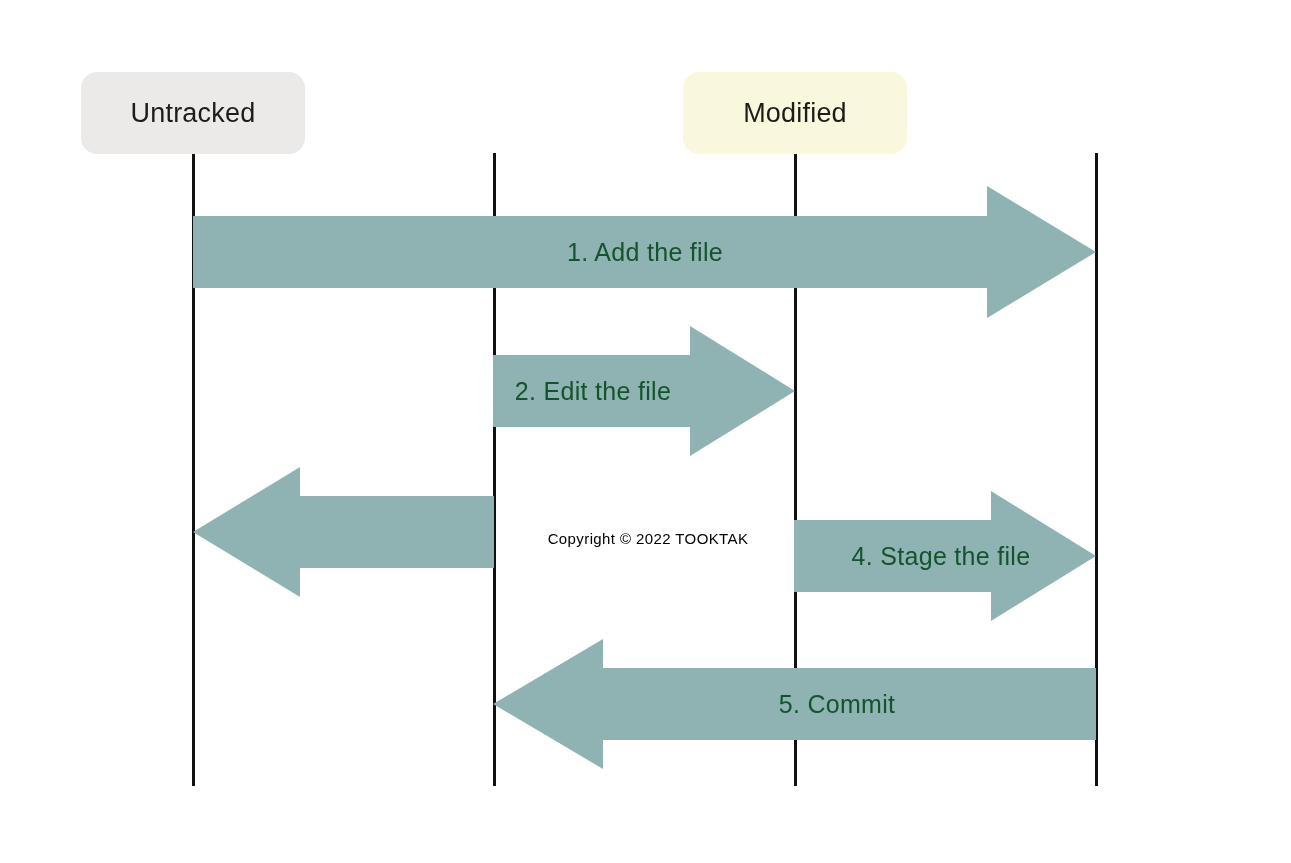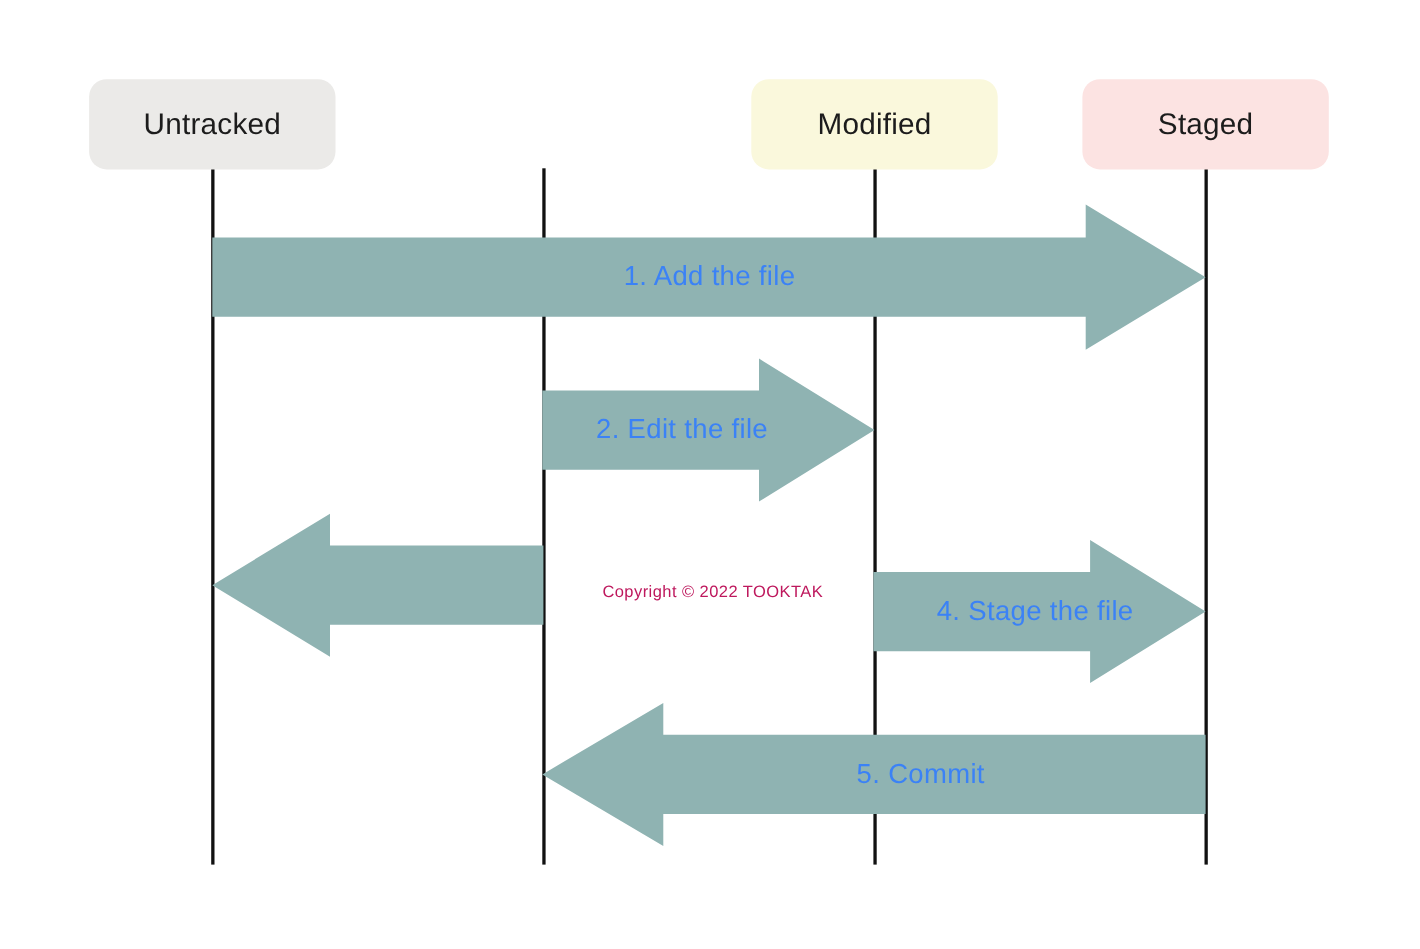--- a/index.html
+++ b/index.html
@@ -47,74 +47,71 @@
   
   .arrow {
     position: absolute;
   }
   .arrow svg {
     display: block;
     overflow: visible;
   }
   .arrow-label {
     position: absolute;
-    color: #3b82f6;
+    color: #14532d;
     font-size: 25px;
     font-weight: 300;
     letter-spacing: 0.3px;
     white-space: nowrap;
     line-height: 1;
     transform: translate(-50%, -50%);
     pointer-events: none;
   }
   
   #copyright {
     position: absolute;
     left: 648px;
     top: 538px;
     transform: translate(-50%, -50%);
     font-size: 15px;
-    color: #be185d;
+    color: #000000;
     letter-spacing: 0.4px;
     white-space: nowrap;
   }
 </style>
 </head>
 <body>
 
 <div id="canvas">
 
   <div class="lifeline" style="left:192px;"></div>
   <div class="lifeline" style="left:493px;"></div>
   <div class="lifeline" style="left:794px;"></div>
   <div class="lifeline" style="left:1095px;"></div>
 
   <div class="state-box" style="left:81px;background:#ebeae8;">
     <span class="state-label">Untracked</span>
   </div>
   <div class="state-box" style="left:683px;background:#faf8dc;">
     <span class="state-label">Modified</span>
   </div>
-  <div class="state-box" style="left:984px;background:#fce3e2;">
-    <span class="state-label">Staged</span>
-  </div>
 
   <div class="arrow" style="left:193px;top:186px;">
     <svg width="903" height="132" viewBox="0 0 903 132" xmlns="http://www.w3.org/2000/svg" aria-hidden="true">
       <polygon points="0,30 794,30 794,0 903,66 794,132 794,102 0,102" fill="#8fb3b2"></polygon>
     </svg>
   </div>
   <div class="arrow-label" style="left:645px;top:252px;">1. Add the file</div>
 
   <div class="arrow" style="left:493px;top:326px;">
     <svg width="302" height="130" viewBox="0 0 302 130" xmlns="http://www.w3.org/2000/svg" aria-hidden="true">
       <polygon points="0,29 197,29 197,0 302,65 197,130 197,101 0,101" fill="#8fb3b2"></polygon>
     </svg>
   </div>
-  <div class="arrow-label" style="left:620px;top:391px;">2. Edit the file</div>
+  <div class="arrow-label" style="left:593px;top:391px;">2. Edit the file</div>
 
   <div class="arrow" style="left:193px;top:467px;">
     <svg width="301" height="130" viewBox="0 0 301 130" xmlns="http://www.w3.org/2000/svg" aria-hidden="true">
       <polygon points="0,65 107,0 107,29 301,29 301,101 107,101 107,130" fill="#8fb3b2"></polygon>
     </svg>
   </div>
 
   <div class="arrow" style="left:794px;top:491px;">
     <svg width="302" height="130" viewBox="0 0 302 130" xmlns="http://www.w3.org/2000/svg" aria-hidden="true">
       <polygon points="0,29 197,29 197,0 302,65 197,130 197,101 0,101" fill="#8fb3b2"></polygon>

